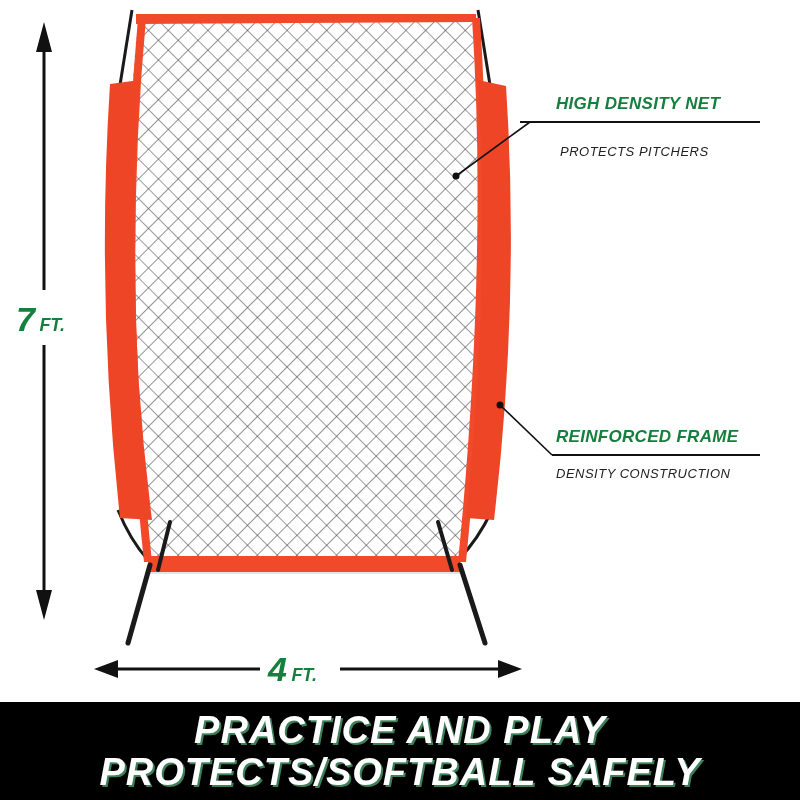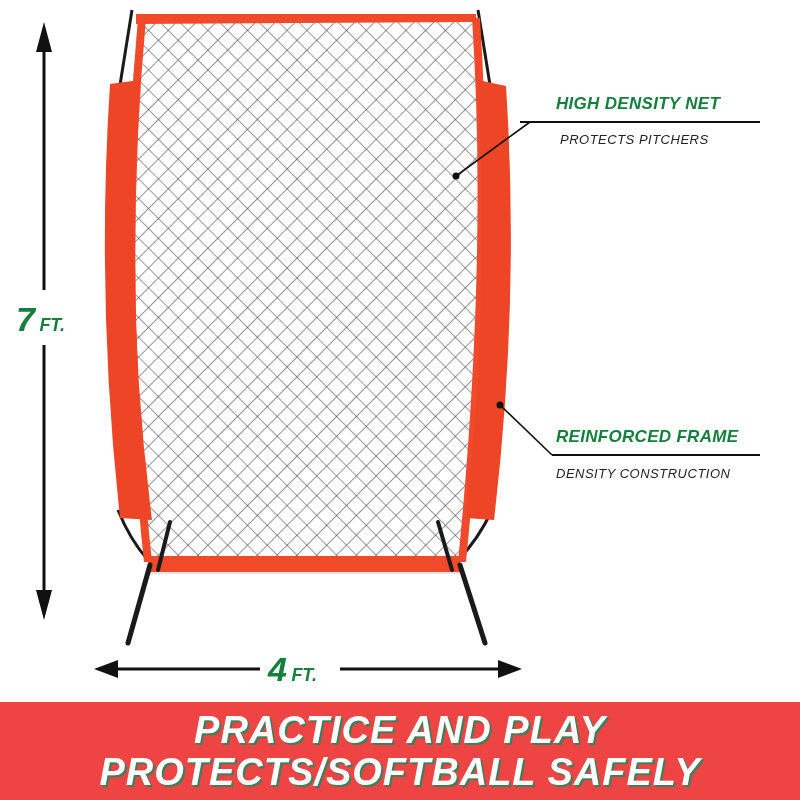--- a/index.html
+++ b/index.html
@@ -3,21 +3,21 @@
 <meta charset="utf-8">
 <style>
   html, body { margin:0; padding:0; }
   body { width:800px; height:800px; background:#ffffff; position:relative; overflow:hidden; font-family:"Liberation Sans", sans-serif; }
   svg.scene { position:absolute; left:0; top:0; }
   .dim-label { position:absolute; font-family:"Liberation Sans", sans-serif; font-weight:bold; font-style:italic; color:#15803d; white-space:nowrap; }
   .dim-label .big { font-size:34px; }
   .dim-label .small { font-size:18px; }
   .callout-title { position:absolute; font-family:"Liberation Sans", sans-serif; font-weight:bold; font-style:italic; font-size:17px; color:#15803d; letter-spacing:0.3px; white-space:nowrap; }
   .callout-sub { position:absolute; font-family:"Liberation Sans", sans-serif; font-style:italic; font-size:13px; color:#222; letter-spacing:0.5px; white-space:nowrap; }
-  .banner { position:absolute; left:0; top:702px; width:800px; height:98px; background:#ef4444; display:flex; flex-direction:column; align-items:center; justify-content:center; }
+  .banner { position:absolute; left:0; top:702px; width:800px; height:98px; background:#000000; display:flex; flex-direction:column; align-items:center; justify-content:center; }
   .banner-line { font-family:"Liberation Sans", sans-serif; font-weight:bold; font-style:italic; color:#ffffff; font-size:38px; line-height:42px; letter-spacing:1px; text-shadow:2px 2px 0 #3d7f59; white-space:nowrap; }
 </style>
 </head>
 <body>
 
 <svg class="scene" width="800" height="800" viewBox="0 0 800 800">
   <defs>
     <pattern id="netpat" width="14" height="14" patternUnits="userSpaceOnUse" patternTransform="rotate(45)">
       <path d="M0 0 L14 0 M0 0 L0 14" stroke="#3a3a3a" stroke-width="1.1" fill="none"></path>
     </pattern>
@@ -80,21 +80,21 @@
   <span class="big">7</span>
   <span class="small">FT.</span>
 </div>
 
 <div class="dim-label" style="left:268px; top:650px;">
   <span class="big">4</span>
   <span class="small">FT.</span>
 </div>
 
 <div class="callout-title" style="left:556px; top:94px;">HIGH DENSITY NET</div>
-<div class="callout-sub" style="left:560px; top:132px;">PROTECTS PITCHERS</div>
+<div class="callout-sub" style="left:560px; top:144px;">PROTECTS PITCHERS</div>
 
 <div class="callout-title" style="left:556px; top:427px;">REINFORCED FRAME</div>
 <div class="callout-sub" style="left:556px; top:466px;">DENSITY CONSTRUCTION</div>
 
 <div class="banner">
   <div class="banner-line">PRACTICE AND PLAY</div>
   <div class="banner-line">PROTECTS/SOFTBALL SAFELY</div>
 </div>
 
 </body></html>

